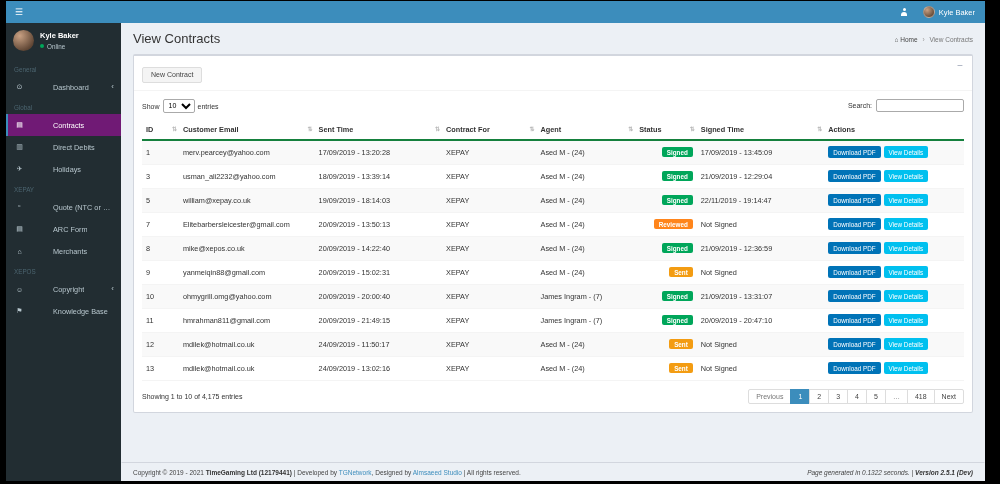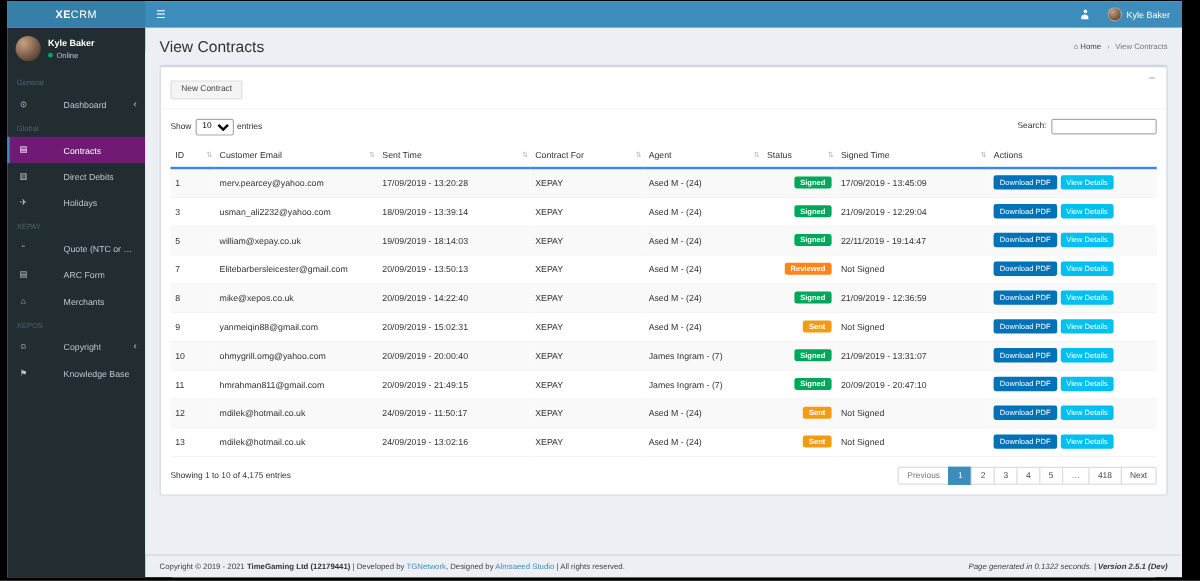--- a/index.html
+++ b/index.html
@@ -54,21 +54,21 @@
   .btn-default { font-family:inherit; font-size:7px; padding:3.5px 8px; background:#f4f4f4; border:1px solid #ddd; color:#444; border-radius:2px; cursor:pointer; }
   .collapse-btn { position:absolute; right:9px; top:4px; color:#97a0b3; font-size:10px; cursor:pointer; }
 
   .box-body { padding:5px 8px 8px; }
   .controls { display:flex; justify-content:space-between; align-items:center; margin:3px 0 7px; font-size:7px; color:#333; }
   .length select { font-family:inherit; font-size:7px; margin:0 3px; border:1px solid #aaa; border-radius:2px; background:#fff; height:14px; padding:0 1px; }
   .search { display:flex; align-items:center; gap:4px; }
   .search input { width:88px; height:13px; border:1px solid #aaa; border-radius:2px; font-size:7px; padding:0 3px; font-family:inherit; }
 
   table.dt { width:100%; border-collapse:collapse; font-size:7.3px; color:#333; table-layout:fixed; }
-  .dt th { text-align:left; font-weight:normal; padding:5px 4px; border-bottom:2px solid #3b82f6; position:relative; cursor:pointer; }
+  .dt th { text-align:left; font-weight:bold; padding:5px 4px; border-bottom:2px solid #15803d; position:relative; cursor:pointer; }
   .dt th .sort { position:absolute; right:2px; top:5.5px; color:#b9b9b9; font-size:6px; }
   .dt th:nth-child(1){width:4.5%} .dt th:nth-child(2){width:16.5%}
   .dt th:nth-child(3){width:15.5%} .dt th:nth-child(4){width:11.5%}
   .dt th:nth-child(5){width:12%}  .dt th:nth-child(6){width:7.5%}
   .dt th:nth-child(7){width:15.5%} .dt th:nth-child(8){width:17%}
   .dt td { padding:5.5px 4px; border-top:1px solid #f4f4f4; overflow:hidden; white-space:nowrap; text-overflow:ellipsis; }
   .dt tbody tr:nth-child(odd) { background:#f9f9f9; }
   .dt tbody tr:last-child td { border-bottom:1px solid #f4f4f4; }
   .td-status { text-align:right; }
 
@@ -95,24 +95,20 @@
   .footer .link { color:#3c8dbc; cursor:pointer; }
   .footer b { color:#333; }
   .footer-right { font-style:italic; }
 </style>
 </head>
 <body>
 
 <div class="app">
 
   <header class="navbar">
-    <div class="brand">
-        <b>XE</b>
-        <span>CRM</span>
-      </div>
     <div class="nav-toggle">
         <span>☰</span>
       </div>
     <div class="nav-spacer"></div>
     <div class="nav-icon-btn">
         <span class="person-icon"></span>
       </div>
     <div class="nav-user">
       <span class="avatar-sm"></span>
       <span>Kyle Baker</span>

